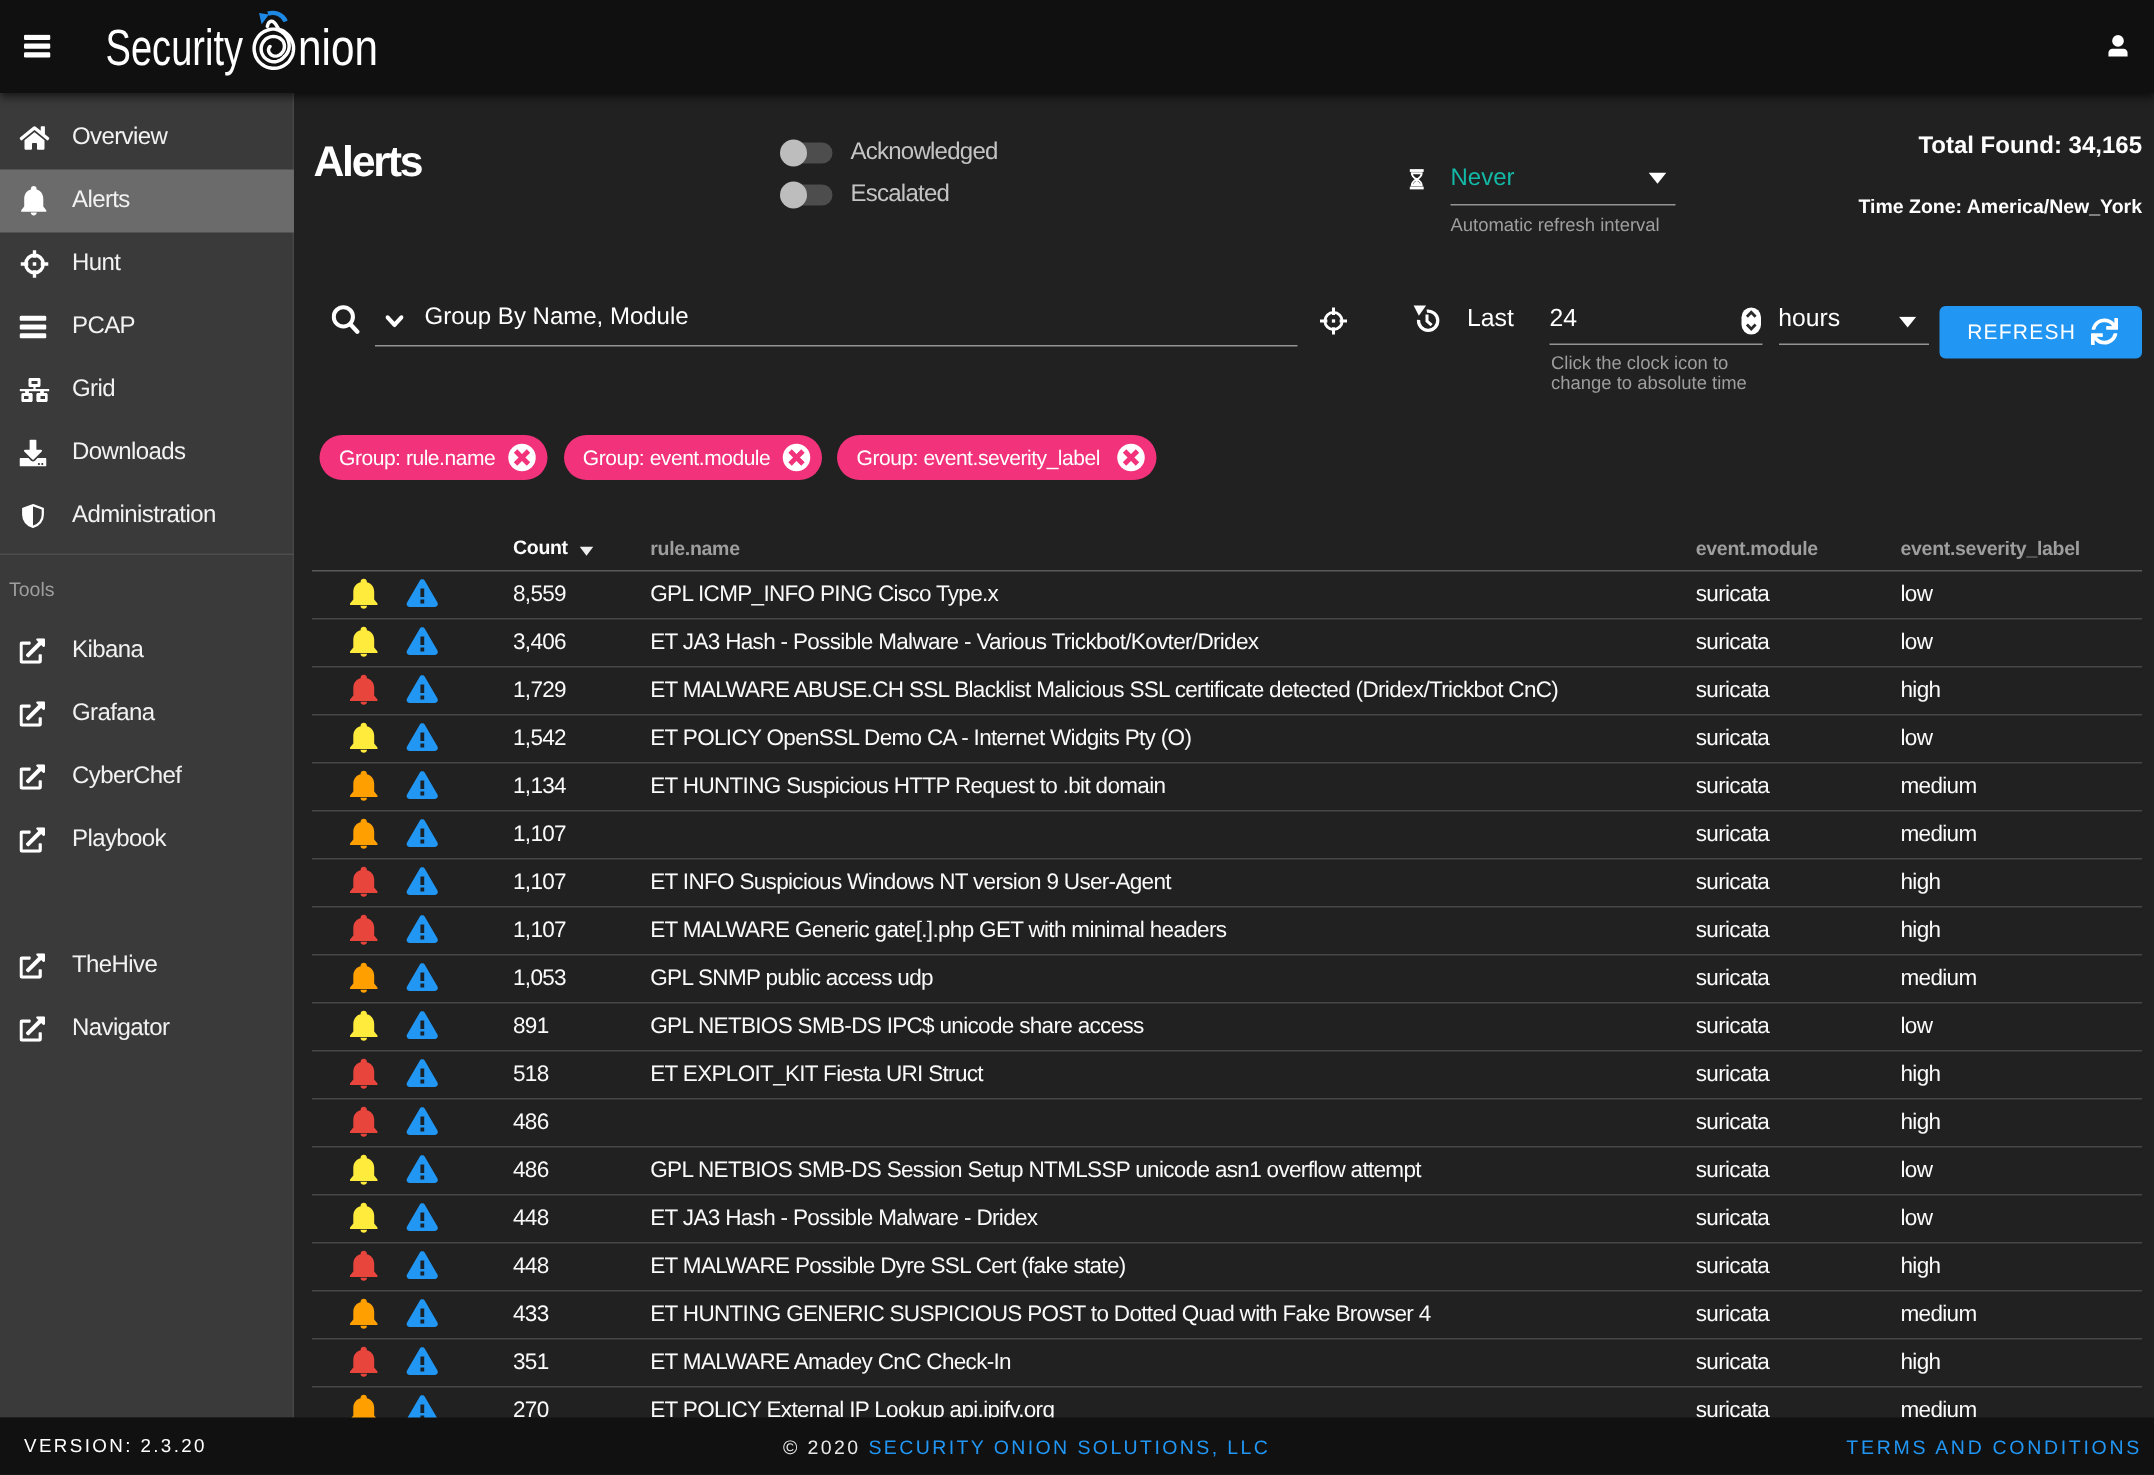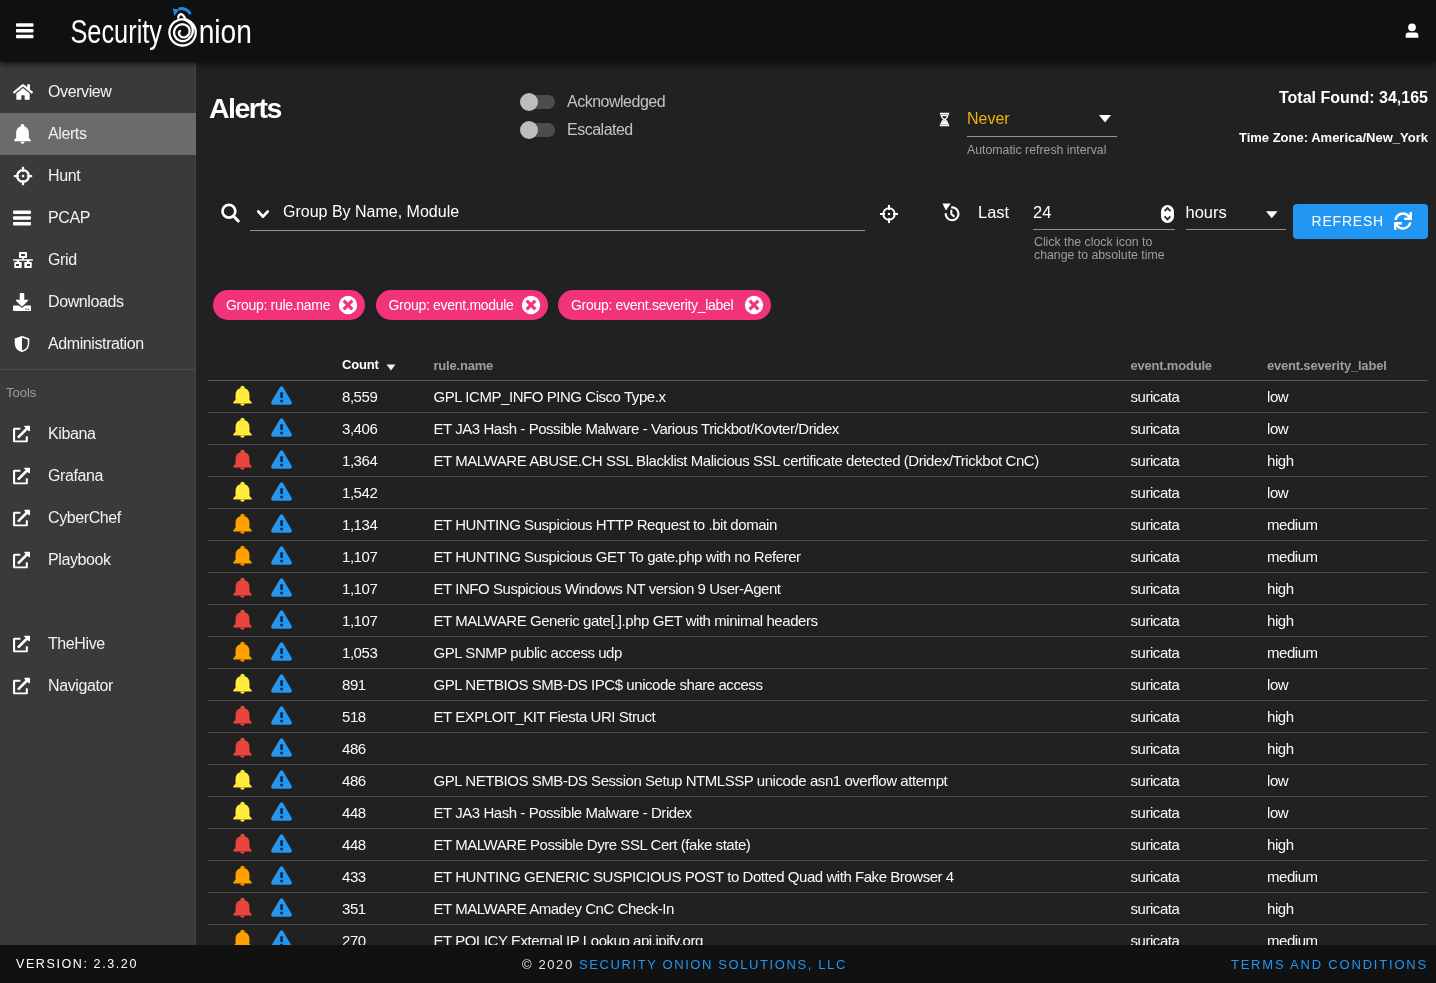--- a/index.html
+++ b/index.html
@@ -189,21 +189,21 @@
     </div>
   <span class="swlbl" style="left:371px;top:59px">Escalated</span>
 
   <svg class="abs" style="left:741px;top:47px" width="15" height="21" viewBox="0 0 24 24">
     <rect x="4.6" y="1.2" width="14.8" height="3" fill="#fff"></rect>
     <rect x="4.6" y="19.8" width="14.8" height="3" fill="#fff"></rect>
     <path d="M6.7 5.6h10.6c0 3.4-2.65 5.1-5.3 6.9-2.65-1.8-5.3-3.5-5.3-6.9z" fill="none" stroke="#fff" stroke-width="2"></path>
     <path d="M12 11.5c2.65 1.8 5.3 3.5 5.3 6.9H6.7c0-3.4 2.65-5.1 5.3-6.9z" fill="none" stroke="#fff" stroke-width="2"></path>
     <path d="M8.1 17.2c.9-1.9 2.6-3 3.9-3.9 1.3.9 3 2 3.9 3.9l.1 1.2h-8z" fill="#fff"></path>
   </svg>
-  <span class="abs" style="left:771px;top:48px;color:#eab308;font-size:16px">Never</span>
+  <span class="abs" style="left:771px;top:48px;color:#14b8a6;font-size:16px">Never</span>
   <svg class="abs" style="left:903px;top:53px" width="12" height="8" viewBox="0 0 12 8">
       <path d="M0 0h12L6 7.5z" fill="#fff"></path>
     </svg>
   <div class="underl" style="left:771px;top:74px;width:150px"></div>
   <div class="caption abs" style="left:771px;top:81px">Automatic refresh interval</div>
 
   <span class="abs" style="right:8px;top:27px;color:#fff;font-size:16px;font-weight:bold">Total Found: 34,165</span>
   <span class="abs" style="right:8px;top:68px;color:#fff;font-size:13px;font-weight:bold">Time Zone: America/New_York</span>
 
   <svg class="abs" style="left:25px;top:141px" width="19" height="20" viewBox="0 0 19 20">
@@ -307,34 +307,35 @@
       <span class="cell" style="left:1059px">low</span>
     </div>
   <div class="row" style="top:382.5px">
       <svg style="left:23.2px" width="23" height="21.5" viewBox="0 0 24 24" preserveAspectRatio="none">
         <path fill="#e8453c" d="M12 23c1.25 0 2.27-1.02 2.27-2.27h-4.54C9.73 21.98 10.75 23 12 23zm7.27-6.82v-5.68c0-3.49-1.86-6.41-5.11-7.18v-.77C14.16 1.6 13.2.64 12 .64s-2.16.96-2.16 1.91v.77c-3.26.77-5.11 3.68-5.11 7.18v5.68L2.45 19.1v1.14h19.1V19.1l-2.28-2.92z"></path>
       </svg>
       <svg style="left:62px" width="23" height="22.5" viewBox="0 0 24 24">
         <path fill="#2196f3" d="M10.2 2.55c.8-1.38 2.8-1.38 3.6 0l9 15.56c.8 1.38-.2 3.1-1.8 3.1H3c-1.6 0-2.6-1.72-1.8-3.1z"></path>
         <path fill="#1b2126" d="M10.7 8h2.7v6.2h-2.7zM10.7 15.9h2.7v2.8h-2.7z"></path>
       </svg>
-      <span class="cell" style="left:134px">1,364</span>
+      <span class="cell" style="left:134px">1,729</span>
       <span class="cell" style="left:225.5px">ET MALWARE ABUSE.CH SSL Blacklist Malicious SSL certificate detected (Dridex/Trickbot CnC)</span>
       <span class="cell" style="left:922.5px">suricata</span>
       <span class="cell" style="left:1059px">high</span>
     </div>
   <div class="row" style="top:414.5px">
       <svg style="left:23.2px" width="23" height="21.5" viewBox="0 0 24 24" preserveAspectRatio="none">
         <path fill="#ffeb3b" d="M12 23c1.25 0 2.27-1.02 2.27-2.27h-4.54C9.73 21.98 10.75 23 12 23zm7.27-6.82v-5.68c0-3.49-1.86-6.41-5.11-7.18v-.77C14.16 1.6 13.2.64 12 .64s-2.16.96-2.16 1.91v.77c-3.26.77-5.11 3.68-5.11 7.18v5.68L2.45 19.1v1.14h19.1V19.1l-2.28-2.92z"></path>
       </svg>
       <svg style="left:62px" width="23" height="22.5" viewBox="0 0 24 24">
         <path fill="#2196f3" d="M10.2 2.55c.8-1.38 2.8-1.38 3.6 0l9 15.56c.8 1.38-.2 3.1-1.8 3.1H3c-1.6 0-2.6-1.72-1.8-3.1z"></path>
         <path fill="#1b2126" d="M10.7 8h2.7v6.2h-2.7zM10.7 15.9h2.7v2.8h-2.7z"></path>
       </svg>
       <span class="cell" style="left:134px">1,542</span>
+      <span class="cell" style="left:225.5px">ET POLICY OpenSSL Demo CA - Internet Widgits Pty (O)</span>
       <span class="cell" style="left:922.5px">suricata</span>
       <span class="cell" style="left:1059px">low</span>
     </div>
   <div class="row" style="top:446.5px">
       <svg style="left:23.2px" width="23" height="21.5" viewBox="0 0 24 24" preserveAspectRatio="none">
         <path fill="#ffa000" d="M12 23c1.25 0 2.27-1.02 2.27-2.27h-4.54C9.73 21.98 10.75 23 12 23zm7.27-6.82v-5.68c0-3.49-1.86-6.41-5.11-7.18v-.77C14.16 1.6 13.2.64 12 .64s-2.16.96-2.16 1.91v.77c-3.26.77-5.11 3.68-5.11 7.18v5.68L2.45 19.1v1.14h19.1V19.1l-2.28-2.92z"></path>
       </svg>
       <svg style="left:62px" width="23" height="22.5" viewBox="0 0 24 24">
         <path fill="#2196f3" d="M10.2 2.55c.8-1.38 2.8-1.38 3.6 0l9 15.56c.8 1.38-.2 3.1-1.8 3.1H3c-1.6 0-2.6-1.72-1.8-3.1z"></path>
         <path fill="#1b2126" d="M10.7 8h2.7v6.2h-2.7zM10.7 15.9h2.7v2.8h-2.7z"></path>
@@ -346,21 +347,20 @@
     </div>
   <div class="row" style="top:478.5px">
       <svg style="left:23.2px" width="23" height="21.5" viewBox="0 0 24 24" preserveAspectRatio="none">
         <path fill="#ffa000" d="M12 23c1.25 0 2.27-1.02 2.27-2.27h-4.54C9.73 21.98 10.75 23 12 23zm7.27-6.82v-5.68c0-3.49-1.86-6.41-5.11-7.18v-.77C14.16 1.6 13.2.64 12 .64s-2.16.96-2.16 1.91v.77c-3.26.77-5.11 3.68-5.11 7.18v5.68L2.45 19.1v1.14h19.1V19.1l-2.28-2.92z"></path>
       </svg>
       <svg style="left:62px" width="23" height="22.5" viewBox="0 0 24 24">
         <path fill="#2196f3" d="M10.2 2.55c.8-1.38 2.8-1.38 3.6 0l9 15.56c.8 1.38-.2 3.1-1.8 3.1H3c-1.6 0-2.6-1.72-1.8-3.1z"></path>
         <path fill="#1b2126" d="M10.7 8h2.7v6.2h-2.7zM10.7 15.9h2.7v2.8h-2.7z"></path>
       </svg>
       <span class="cell" style="left:134px">1,107</span>
-      <span class="cell" style="left:225.5px">ET HUNTING Suspicious GET To gate.php with no Referer</span>
       <span class="cell" style="left:922.5px">suricata</span>
       <span class="cell" style="left:1059px">medium</span>
     </div>
   <div class="row" style="top:510.5px">
       <svg style="left:23.2px" width="23" height="21.5" viewBox="0 0 24 24" preserveAspectRatio="none">
         <path fill="#e8453c" d="M12 23c1.25 0 2.27-1.02 2.27-2.27h-4.54C9.73 21.98 10.75 23 12 23zm7.27-6.82v-5.68c0-3.49-1.86-6.41-5.11-7.18v-.77C14.16 1.6 13.2.64 12 .64s-2.16.96-2.16 1.91v.77c-3.26.77-5.11 3.68-5.11 7.18v5.68L2.45 19.1v1.14h19.1V19.1l-2.28-2.92z"></path>
       </svg>
       <svg style="left:62px" width="23" height="22.5" viewBox="0 0 24 24">
         <path fill="#2196f3" d="M10.2 2.55c.8-1.38 2.8-1.38 3.6 0l9 15.56c.8 1.38-.2 3.1-1.8 3.1H3c-1.6 0-2.6-1.72-1.8-3.1z"></path>
         <path fill="#1b2126" d="M10.7 8h2.7v6.2h-2.7zM10.7 15.9h2.7v2.8h-2.7z"></path>

